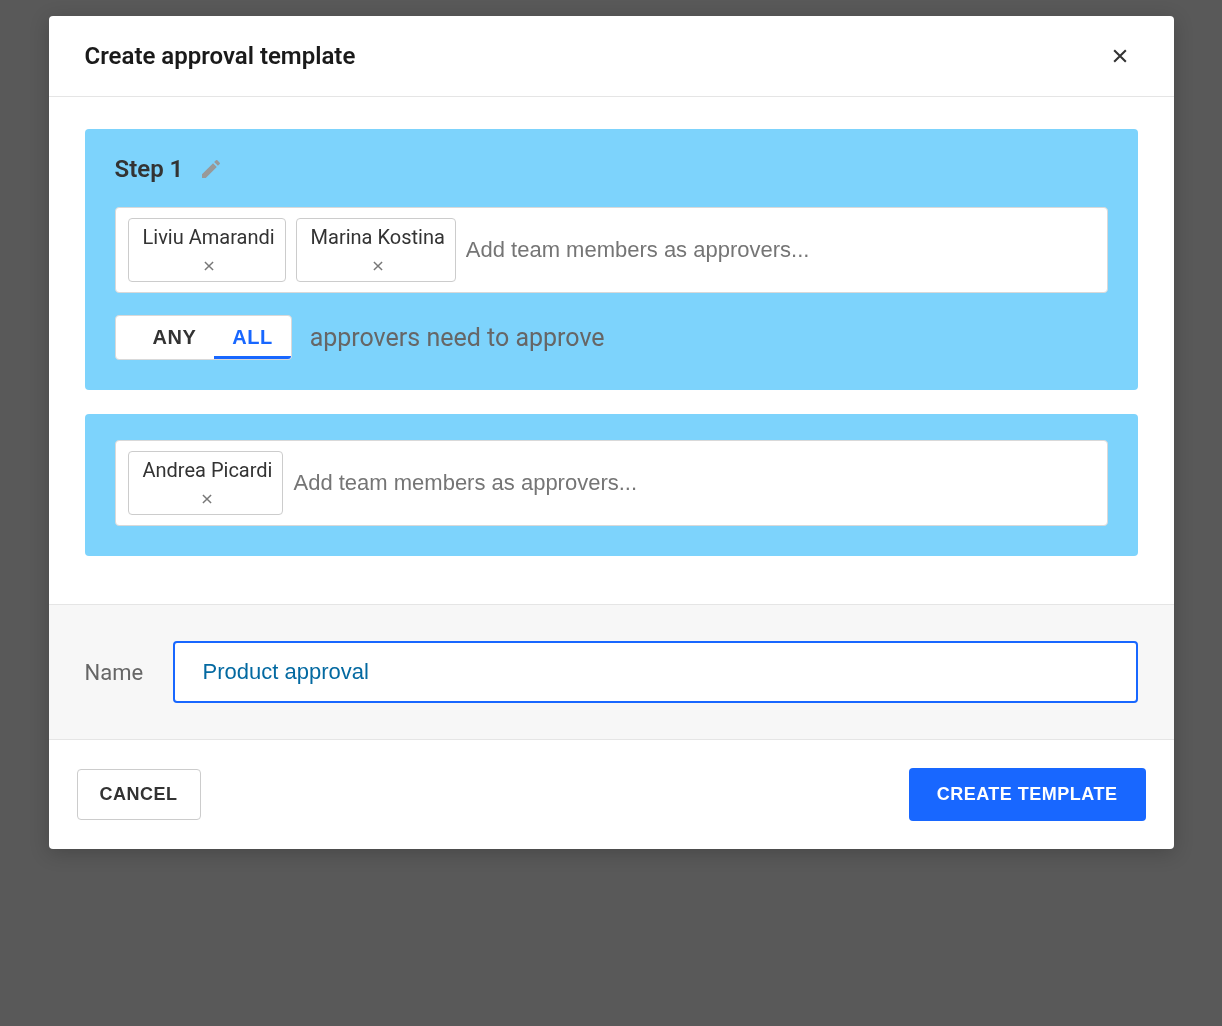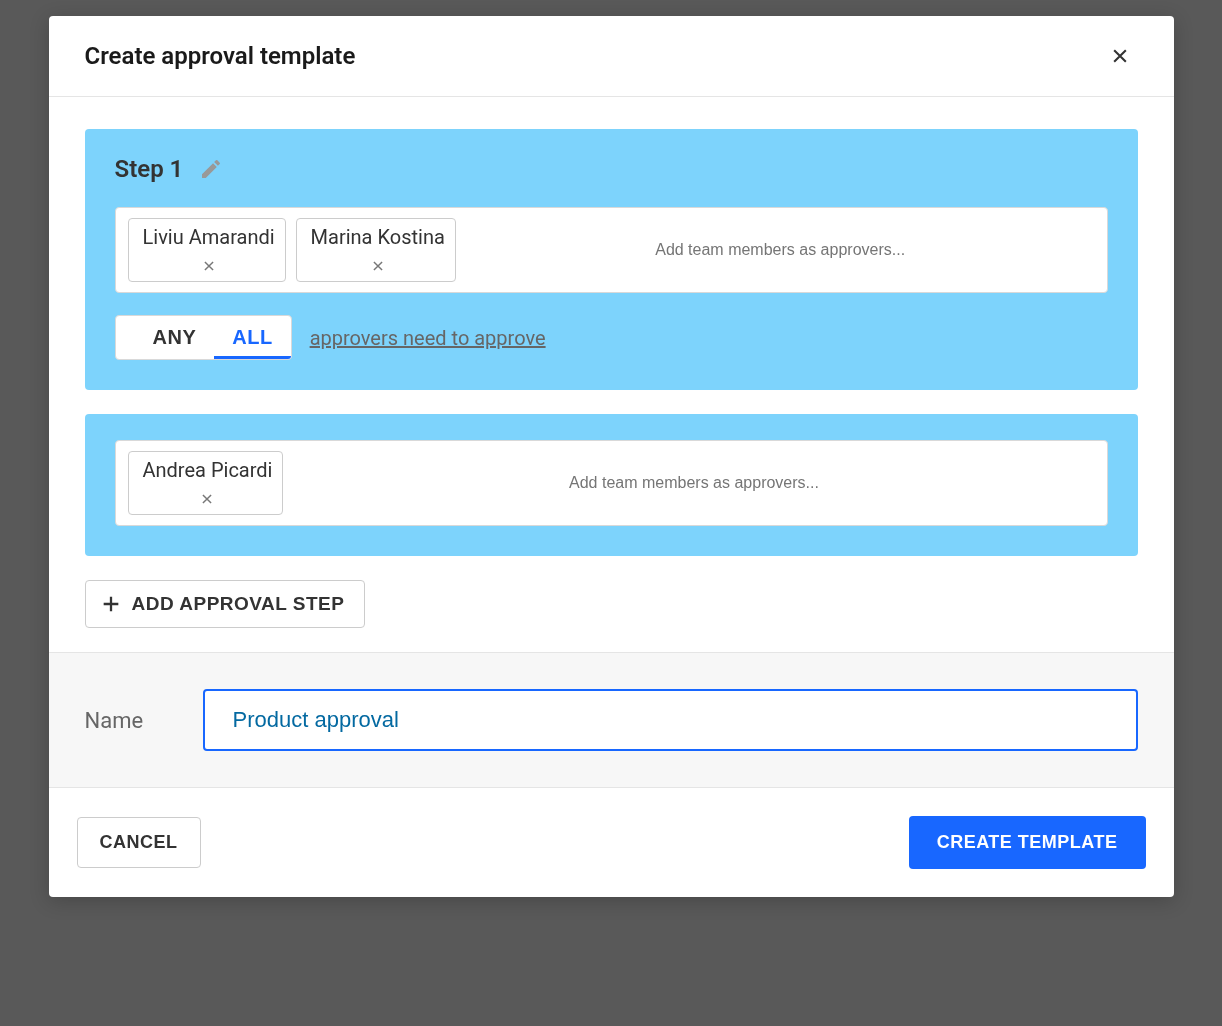--- a/index.html
+++ b/index.html
@@ -135,25 +135,24 @@
     .chip-remove svg {
       width: 14px;
       height: 14px;
       stroke: #777;
       stroke-width: 2.5;
     }
     .approvers-placeholder {
       flex: 1;
       border: none;
       outline: none;
-      font-size: 16px;
+      font-size: 22px;
       color: #999;
       background: transparent;
       min-width: 250px;
-      text-align: center;
     }
     .toggle-row {
       display: flex;
       align-items: center;
       gap: 18px;
       margin-top: 22px;
     }
     .toggle-group {
       display: inline-flex;
       background: #fff;
@@ -171,23 +170,22 @@
       background: transparent;
       cursor: pointer;
       color: #333;
     }
     .toggle-btn.active {
       color: #1867ff;
       border-bottom: 3px solid #1867ff;
       padding-bottom: 7px;
     }
     .toggle-label {
-      font-size: 20px;
+      font-size: 25px;
       color: #666;
-      text-decoration: underline;
     }
     .add-step-btn {
       display: inline-flex;
       align-items: center;
       gap: 10px;
       padding: 12px 20px 12px 14px;
       background: #fff;
       border: 1px solid #ccc;
       border-radius: 4px;
       font-size: 19px;
@@ -201,21 +199,21 @@
       height: 22px;
       stroke: #333;
       stroke-width: 2.5;
     }
     .name-section {
       background: #f7f7f7;
       border-top: 1px solid #e5e5e5;
       padding: 36px 36px;
       display: flex;
       align-items: center;
-      gap: 48px;
+      gap: 18px;
     }
     .name-label {
       font-size: 22px;
       color: #666;
       min-width: 70px;
     }
     .name-input {
       flex: 1;
       padding: 16px 28px;
       font-size: 22px;
@@ -318,26 +316,20 @@
           <button class="chip-remove">
             <svg viewBox="0 0 24 24" fill="none">
                 <path d="M5 5 L19 19 M19 5 L5 19"></path>
               </svg>
           </button>
         </span>
         <input class="approvers-placeholder" type="text" placeholder="Add team members as approvers..." style="">
       </div>
     </div>
 
-    <button class="add-step-btn">
-      <svg viewBox="0 0 24 24" fill="none">
-          <path d="M12 4 V20 M4 12 H20"></path>
-        </svg>
-      <span>ADD APPROVAL STEP</span>
-    </button>
 
   </div>
 
   <div class="name-section">
     <span class="name-label">Name</span>
     <input class="name-input" type="text" value="Product approval" style="">
   </div>
 
   <div class="modal-footer">
     <button class="cancel-btn">CANCEL</button>

